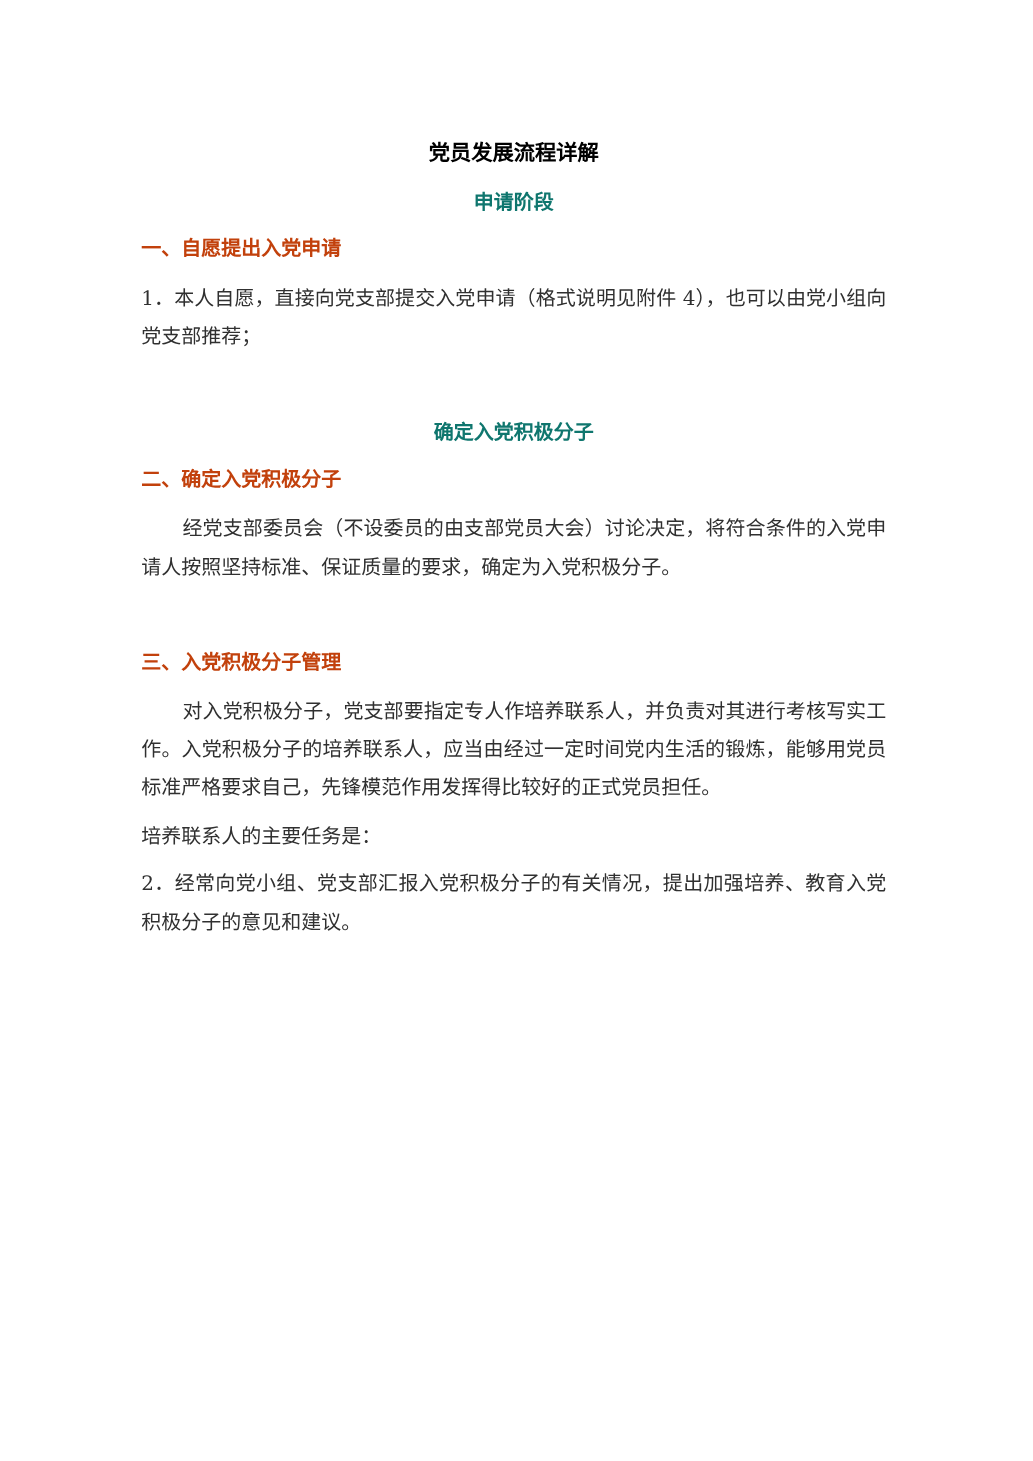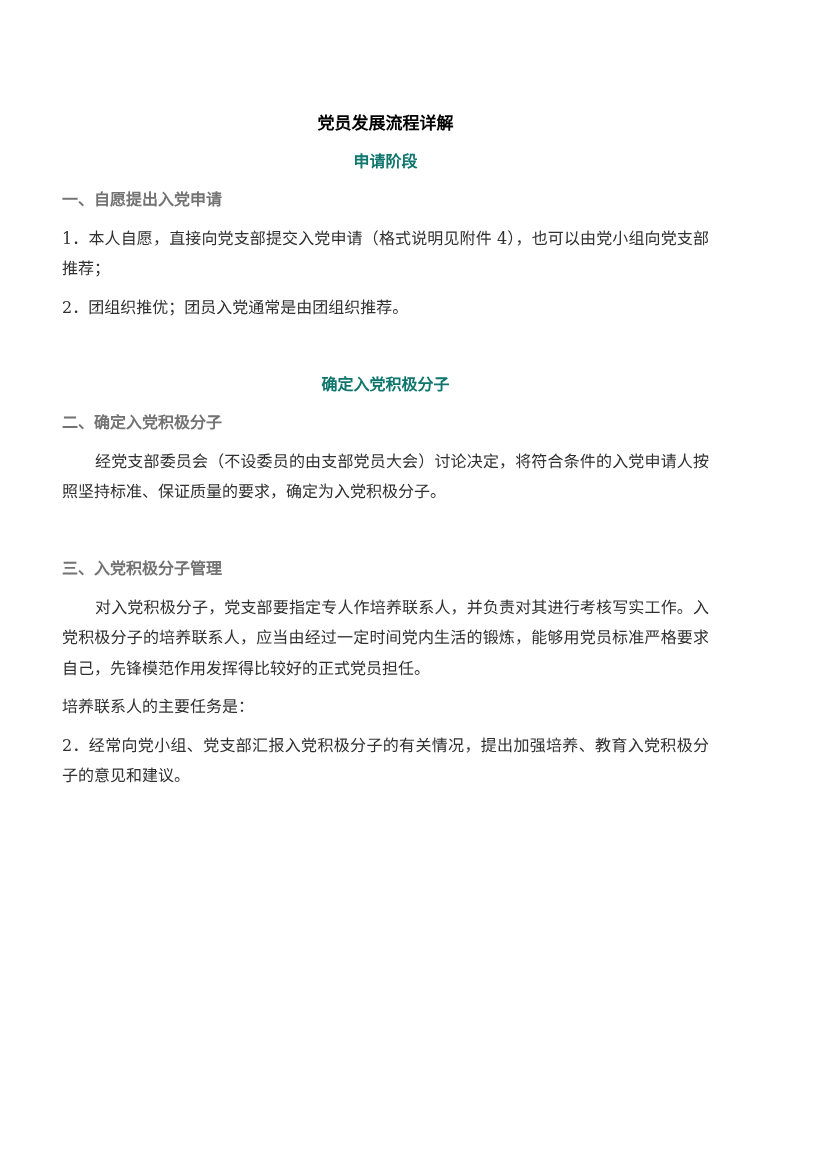--- a/index.html
+++ b/index.html
@@ -10,21 +10,21 @@
   body {
     width: 826px;
     height: 1169px;
     overflow: hidden;
   }
   .page {
     box-sizing: border-box;
     width: 826px;
     height: 1169px;
     background: #ffffff;
-    padding: 108px 117px 40px 62px;
+    padding: 108px 117px 40px 113px;
     font-family: "DejaVu Serif", "Liberation Serif", serif;
     font-size: 16px;
     color: #303030;
   }
   .page p {
     margin: 0 0 8px 0;
     line-height: 30.5px;
     text-align: justify;
   }
   .doc-title {
@@ -38,21 +38,21 @@
     font-family: "DejaVu Sans", "Liberation Sans", sans-serif;
     font-weight: 700;
     font-size: 16px;
     color: #0f766e;
     text-align: center !important;
   }
   .num-heading {
     font-family: Liberation Sans, sans-serif;
     font-weight: 700;
     font-size: 16px;
-    color: #737373;
+    color: #c2410c;
     text-align: left !important;
   }
   .indent {
     text-indent: 33px;
   }
   .spacer {
     height: 30.5px;
     margin-bottom: 8px;
   }
 </style>
@@ -63,21 +63,20 @@
 
   <p class="doc-title">党员发展流程详解</p>
 
   <p class="section-title">申请阶段</p>
 
   <p class="num-heading">一、自愿提出入党申请</p>
 
 
   <p>1．本人自愿，直接向党支部提交入党申请（格式说明见附件 4），也可以由党小组向党支部推荐；</p>
 
-  <p>2．团组织推优；团员入党通常是由团组织推荐。</p>
 
   <div class="spacer"></div>
 
   <p class="section-title">确定入党积极分子</p>
 
   <p class="num-heading">二、确定入党积极分子</p>
 
   <p class="indent">经党支部委员会（不设委员的由支部党员大会）讨论决定，将符合条件的入党申请人按照坚持标准、保证质量的要求，确定为入党积极分子。</p>
 
   <div class="spacer"></div>

